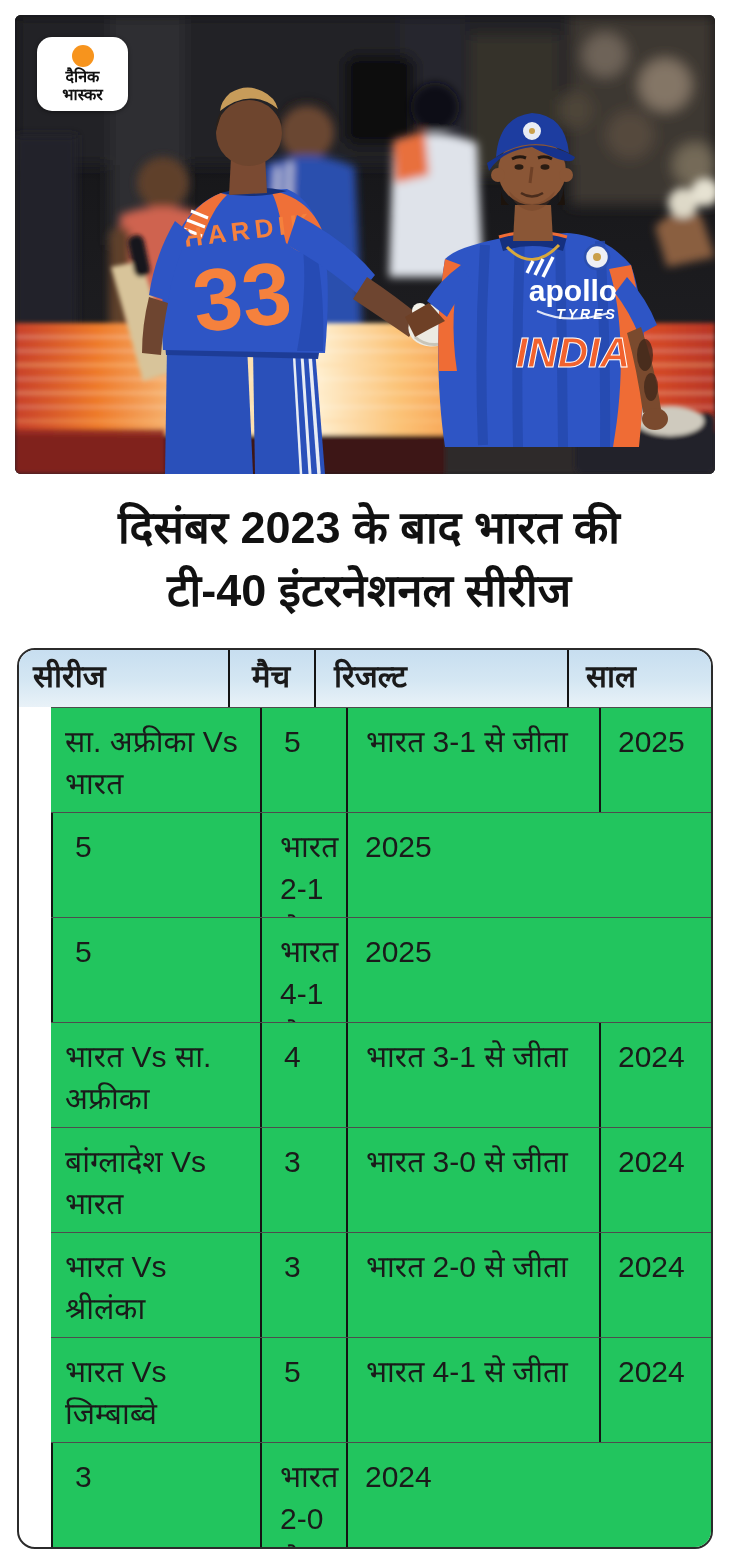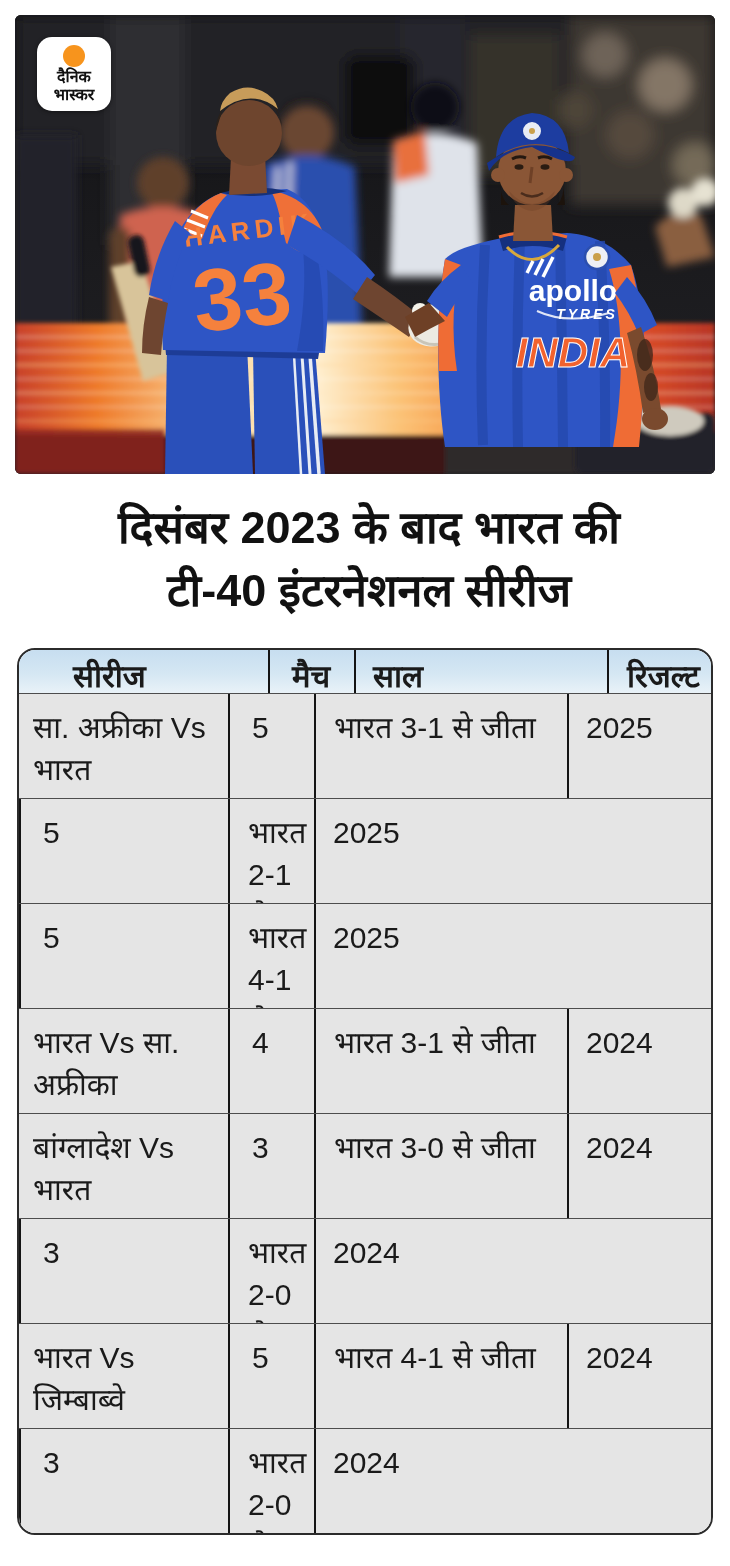--- a/index.html
+++ b/index.html
@@ -4,36 +4,36 @@
 <style>
   html,body{margin:0;padding:0;background:#ffffff;}
   body{width:730px;height:1566px;font-family:"Liberation Sans","DejaVu Sans",sans-serif;position:relative;}
   .canvas{position:absolute;inset:0;background:#ffffff;overflow:hidden;}
 
   
   .photo{position:absolute;left:15px;top:15px;width:700px;height:459px;border-radius:6px;overflow:hidden;background:#17171a;}
   .photo svg{display:block;width:700px;height:459px;}
 
   
-  .logo{position:absolute;left:22px;top:22px;width:74px;height:74px;background:#ffffff;border-radius:15px;
+  .logo{position:absolute;left:22px;top:22px;width:91px;height:74px;background:#ffffff;border-radius:15px;
         box-shadow:0 1px 4px rgba(0,0,0,.45);display:flex;flex-direction:column;align-items:center;justify-content:flex-start;}
   .logo-dot{width:22px;height:22px;border-radius:50%;background:#f7941d;margin-top:8px;}
   .logo-text{display:flex;flex-direction:column;align-items:center;margin-top:1px;}
   .logo-text span{font-weight:bold;color:#111;font-size:16px;line-height:18px;letter-spacing:0;}
 
   
   .title{position:absolute;left:0;top:492px;width:730px;text-align:center;margin:4px;color:#111;}
   .title span{display:block;font-size:45px;line-height:63px;font-weight:bold;}
 
   
   .series-table{position:absolute;left:17px;top:648px;width:692px;border:2px solid #2b2b2b;border-radius:18px;
                 overflow:hidden;background:#ffffff;}
   .tr{display:grid;grid-template-columns:209px 86px 253px 144px;}
-  .thead{height:43px;background:linear-gradient(180deg,#c7def0 0%,#d5e7f3 55%,#e9f2f8 100%);padding-left:40px;}
-  .trow{height:104px;border-top:1.5px solid #4d4d4d;background:#e5e5e5;}
+  .thead{height:57px;background:linear-gradient(180deg,#c7def0 0%,#d5e7f3 55%,#e9f2f8 100%);}
+  .trow{height:104px;border-top:1.5px solid #4d4d4d;background:#22c55e;margin-left:32px;}
   .th,.td{box-sizing:border-box;color:#1a1a1a;overflow:hidden;}
   .th{font-weight:bold;font-size:31px;line-height:31px;padding:11px 6px 0 16px;}
   .td{font-size:30px;line-height:42px;padding:13px 8px 0 16px;}
   .c1{padding-left:14px;padding-right:16px;}
   .c2{border-left:2px solid #141414;padding-left:22px;}
   .c3{border-left:2px solid #141414;padding-left:18px;}
   .c4{border-left:2px solid #141414;padding-left:17px;}
 </style>
 </head>
 <body>
@@ -228,22 +228,22 @@
 
   <h1 class="title">
     <span>दिसंबर 2023 के बाद भारत की</span>
     <span>टी-40 इंटरनेशनल सीरीज</span>
   </h1>
 
   <div class="series-table">
     <div class="tr thead">
       <div class="th c1">सीरीज</div>
       <div class="th c2">मैच</div>
+      <div class="th c3">रिजल्ट</div>
       <div class="th c4">साल</div>
-      <div class="th c3">रिजल्ट</div>
     </div>
 
     <div class="tr trow">
       <div class="td c1">सा. अफ्रीका Vs भारत</div>
       <div class="td c2">5</div>
       <div class="td c3">भारत 3-1 से जीता</div>
       <div class="td c4">2025</div>
     </div>
     <div class="tr trow">
       <div class="td c2">5</div>
@@ -261,20 +261,21 @@
       <div class="td c3">भारत 3-1 से जीता</div>
       <div class="td c4">2024</div>
     </div>
     <div class="tr trow">
       <div class="td c1">बांग्लादेश Vs भारत</div>
       <div class="td c2">3</div>
       <div class="td c3">भारत 3-0 से जीता</div>
       <div class="td c4">2024</div>
     </div>
     <div class="tr trow">
+      <div class="td c1">भारत Vs श्रीलंका</div>
       <div class="td c2">3</div>
       <div class="td c3">भारत 2-0 से जीता</div>
       <div class="td c4">2024</div>
     </div>
     <div class="tr trow">
       <div class="td c1">भारत Vs जिम्बाब्वे</div>
       <div class="td c2">5</div>
       <div class="td c3">भारत 4-1 से जीता</div>
       <div class="td c4">2024</div>
     </div>

